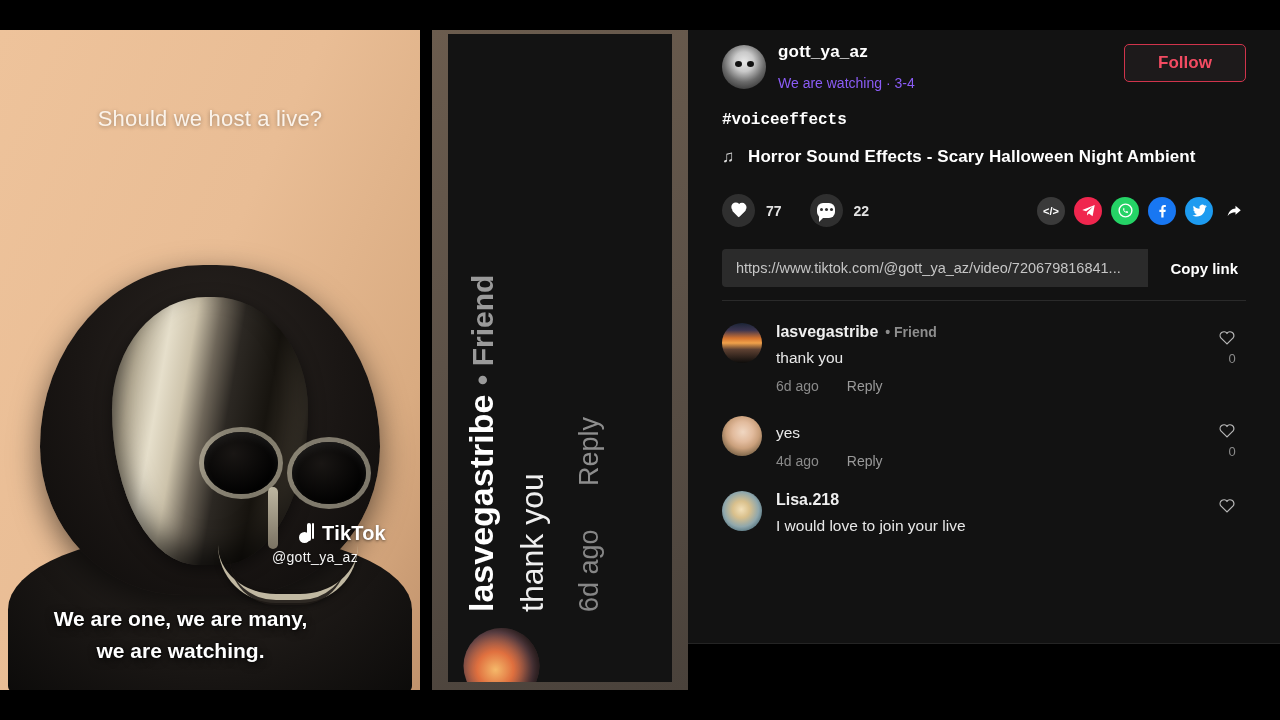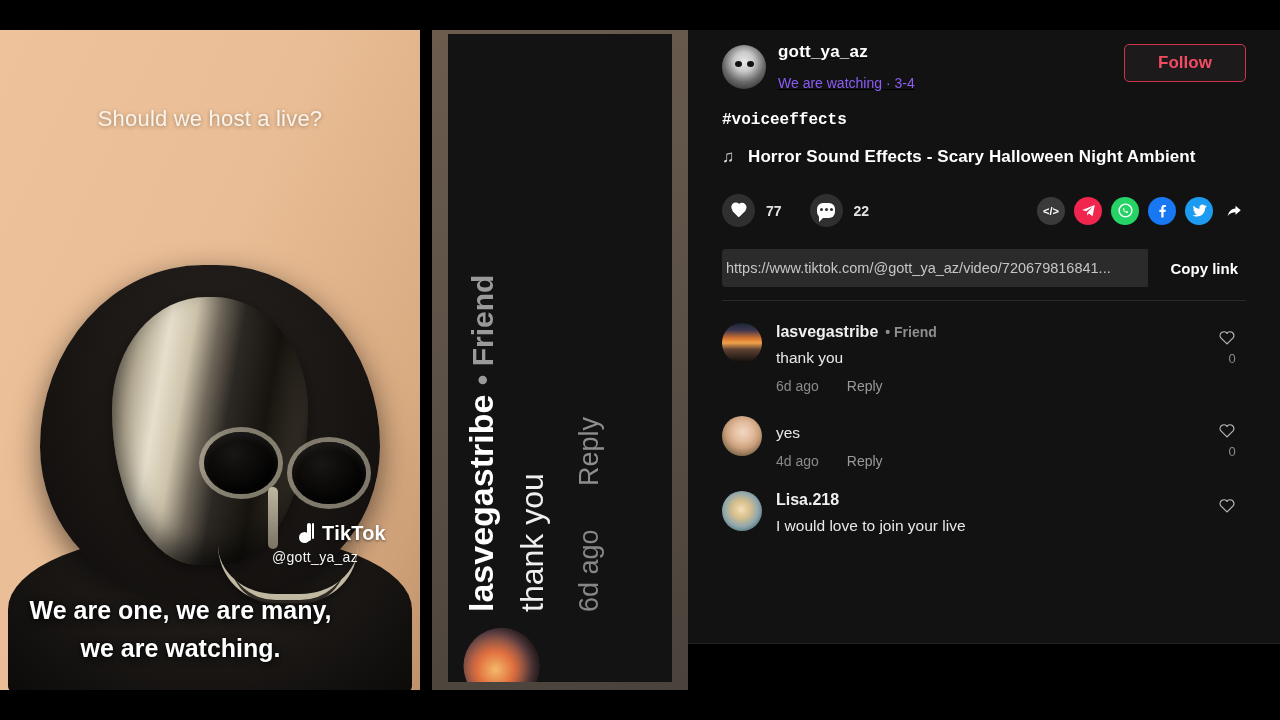--- a/index.html
+++ b/index.html
@@ -56,21 +56,21 @@
   .grin2 { position:absolute; left:118px; top:262px; width:116px; height:46px;
           border-bottom: 5px solid rgba(30,26,22,.9); border-radius: 0 0 60px 60px; }
 
   .vid-top-text {
     position:absolute; top:76px; left:0; width:420px; text-align:center;
     color:#fbf3ea; font-size:22px; letter-spacing:.2px;
     text-shadow: 0 1px 4px rgba(0,0,0,.35);
   }
   .caption {
     position:absolute; bottom:22px; left:0; width:361px; text-align:center;
-    color:#fff; font-size:25px; font-weight:600; line-height:1.55;
+    color:#fff; font-size:21px; font-weight:600; line-height:1.55;
     text-shadow: 0 2px 8px rgba(0,0,0,.8), 0 0 2px rgba(0,0,0,.9);
     margin-top: 40px;
   }
   .watermark { position:absolute; right:8px; top:492px; width:140px; }
   .wm-row { display:flex; align-items:center; justify-content:center; gap:7px; }
   .wm-note { width:17px; height:22px; position:relative; }
   .wm-note::after {
     content:""; position:absolute; left:1px; bottom:2px; width:11px; height:11px;
     border-radius:50%; background:#fff;
   }
@@ -121,21 +121,21 @@
   .author-row { display:flex; align-items:center; gap:12px; }
   .avatar-lg {
     width:44px; height:44px; border-radius:50%; flex:none;
     background: radial-gradient(circle at 50% 38%, #e8e8e8 0%, #c9c9c9 28%, #6a6a6a 58%, #141414 100%);
     position:relative; overflow:hidden;
   }
   .avatar-lg::before {
     content:""; position:absolute; left:13px; top:16px; width:7px; height:6px;
     border-radius:50%; background:#111; box-shadow: 12px 0 0 0 #111;
   }
-  .author-meta { display:flex; flex-direction:column; gap:13px; min-width:0;text-decoration:underline; }
+  .author-meta { display:flex; flex-direction:column; gap:13px; min-width:0; }
   .author-name { color:#fff; font-size:17px; font-weight:700; letter-spacing:.2px; }
   .author-sub { color:#8b5cf6; font-size:14px; }
   .follow-btn {
     position:absolute; right:34px; top:14px;
     width:122px; height:38px; border-radius:5px;
     background:#1d1a1b; border:1px solid #d0344c;
     color:#f34b62; font-size:17px; font-weight:700;
     display:flex; align-items:center; justify-content:center; cursor:pointer;
   }
   .hashtag { margin-top:20px; color:#fff; font-size:16px; font-weight:700; cursor:pointer;font-family:Liberation Mono, monospace; }
@@ -170,21 +170,21 @@
   .sh.embed { background:#3a3a3a; font-size:11px; }
   .sh.telegram { background:#f0264e; }
   .sh.whatsapp { background:#25d366; }
   .sh.facebook { background:#1877f2; }
   .sh.twitter { background:#1d9bf0; }
   .sh.more { background:transparent; width:24px; }
 
   .link-row { margin-top:22px; display:flex; align-items:stretch; height:38px; }
   .link-box {
     flex:1; background:#2b2b2b; border-radius:4px 0 0 4px;
-    display:flex; align-items:center; padding:0 4px; overflow:hidden;
+    display:flex; align-items:center; padding:0 14px; overflow:hidden;
   }
   .link-text { color:#c6c6c6; font-size:14.5px; white-space:nowrap; overflow:hidden; text-overflow:ellipsis; }
   .copy-btn {
     background:#121212; color:#fff; font-size:15px; font-weight:700;
     display:flex; align-items:center; padding:0 8px 0 22px; cursor:pointer;
   }
 
   .divider { margin-top:13px; height:1px; background:#2a2a2a; }
 
   

